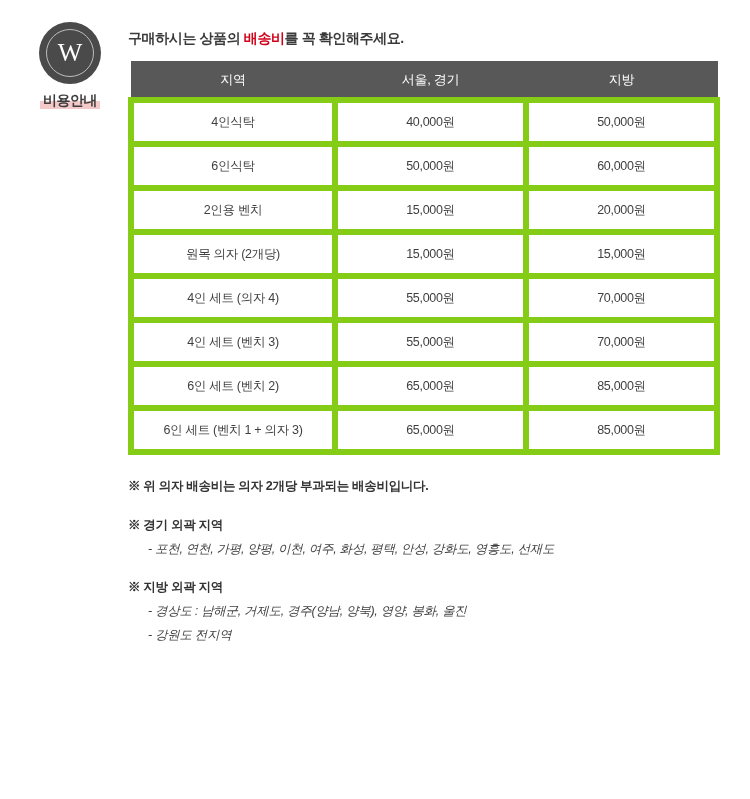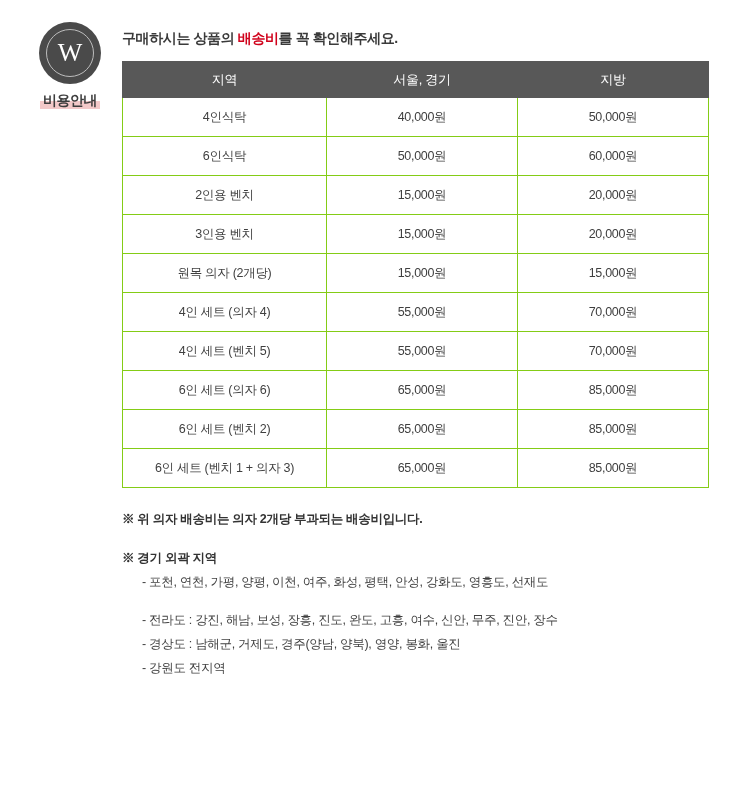--- a/index.html
+++ b/index.html
@@ -73,21 +73,21 @@
     z-index: 0;
   }
   .logo-caption .txt {
     position: relative;
     z-index: 1;
   }
 
   
   .content {
     position: absolute;
-    left: 122px;
+    left: 128px;
     top: 30px;
     width: 586px;
   }
 
   .headline {
     font-size: 14px;
     font-weight: bold;
     color: #3a3a3a;
     letter-spacing: -0.4px;
     margin-bottom: 13px;
@@ -105,21 +105,21 @@
   table.fee-table th {
     background: #585858;
     color: #ffffff;
     font-size: 13px;
     font-weight: normal;
     height: 33px;
     border: 1px solid #585858;
     letter-spacing: -0.3px;
   }
   table.fee-table td {
-    border: 1px solid #84cc16;
+    border: 6px solid #84cc16;
     height: 36px;
     font-size: 12.5px;
     text-align: center;
     color: #3f3f3f;
     letter-spacing: -0.3px;
   }
   table.fee-table col.c0 { width: 204px; }
   table.fee-table col.c1 { width: 191px; }
   table.fee-table col.c2 { width: 191px; }
 
@@ -134,21 +134,21 @@
     font-weight: bold;
     color: #333333;
     margin-bottom: 6px;
   }
   .note-line {
     margin: 0 0 5px 0;
     line-height: 1.5;
   }
   .indent1 { padding-left: 18px; }
   .indent2 { padding-left: 48px; }
-  .indent-dash { padding-left: 20px; }
+  .indent-dash { padding-left: 20px; font-style: italic; }
   .group { margin-top: 20px; }
 </style>
 </head>
 <body>
 
 <div class="logo-block">
   <div class="logo-circle">
     <div class="ring"></div>
     <div class="glyph">W</div>
   </div>
@@ -187,43 +187,33 @@
         <td>6인식탁</td>
         <td>50,000원</td>
         <td>60,000원</td>
       </tr>
       <tr>
         <td>2인용 벤치</td>
         <td>15,000원</td>
         <td>20,000원</td>
       </tr>
       <tr>
-        <td>3인용 벤치</td>
-        <td>15,000원</td>
-        <td>20,000원</td>
-      </tr>
-      <tr>
         <td>원목 의자 (2개당)</td>
         <td>15,000원</td>
         <td>15,000원</td>
       </tr>
       <tr>
         <td>4인 세트 (의자 4)</td>
         <td>55,000원</td>
         <td>70,000원</td>
       </tr>
       <tr>
-        <td>4인 세트 (벤치 5)</td>
+        <td>4인 세트 (벤치 3)</td>
         <td>55,000원</td>
         <td>70,000원</td>
-      </tr>
-      <tr>
-        <td>6인 세트 (의자 6)</td>
-        <td>65,000원</td>
-        <td>85,000원</td>
       </tr>
       <tr>
         <td>6인 세트 (벤치 2)</td>
         <td>65,000원</td>
         <td>85,000원</td>
       </tr>
       <tr>
         <td>6인 세트 (벤치 1 + 의자 3)</td>
         <td>65,000원</td>
         <td>85,000원</td>
@@ -236,19 +226,19 @@
     <div>
       <div class="note-line note-head">※ 위 의자 배송비는 의자 2개당 부과되는 배송비입니다.</div>
     </div>
 
     <div class="group">
       <div class="note-line note-head">※ 경기 외곽 지역</div>
       <div class="note-line indent-dash">- 포천, 연천, 가평, 양평, 이천, 여주, 화성, 평택, 안성, 강화도, 영흥도, 선재도</div>
     </div>
 
     <div class="group">
-      <div class="note-line indent-dash">- 전라도 : 강진, 해남, 보성, 장흥, 진도, 완도, 고흥, 여수, 신안, 무주, 진안, 장수</div>
+      <div class="note-line note-head">※ 지방 외곽 지역</div>
       <div class="note-line indent-dash">- 경상도 : 남해군, 거제도, 경주(양남, 양북), 영양, 봉화, 울진</div>
       <div class="note-line indent-dash">- 강원도 전지역</div>
     </div>
 
   </div>
 </div>
 
 </body></html>

